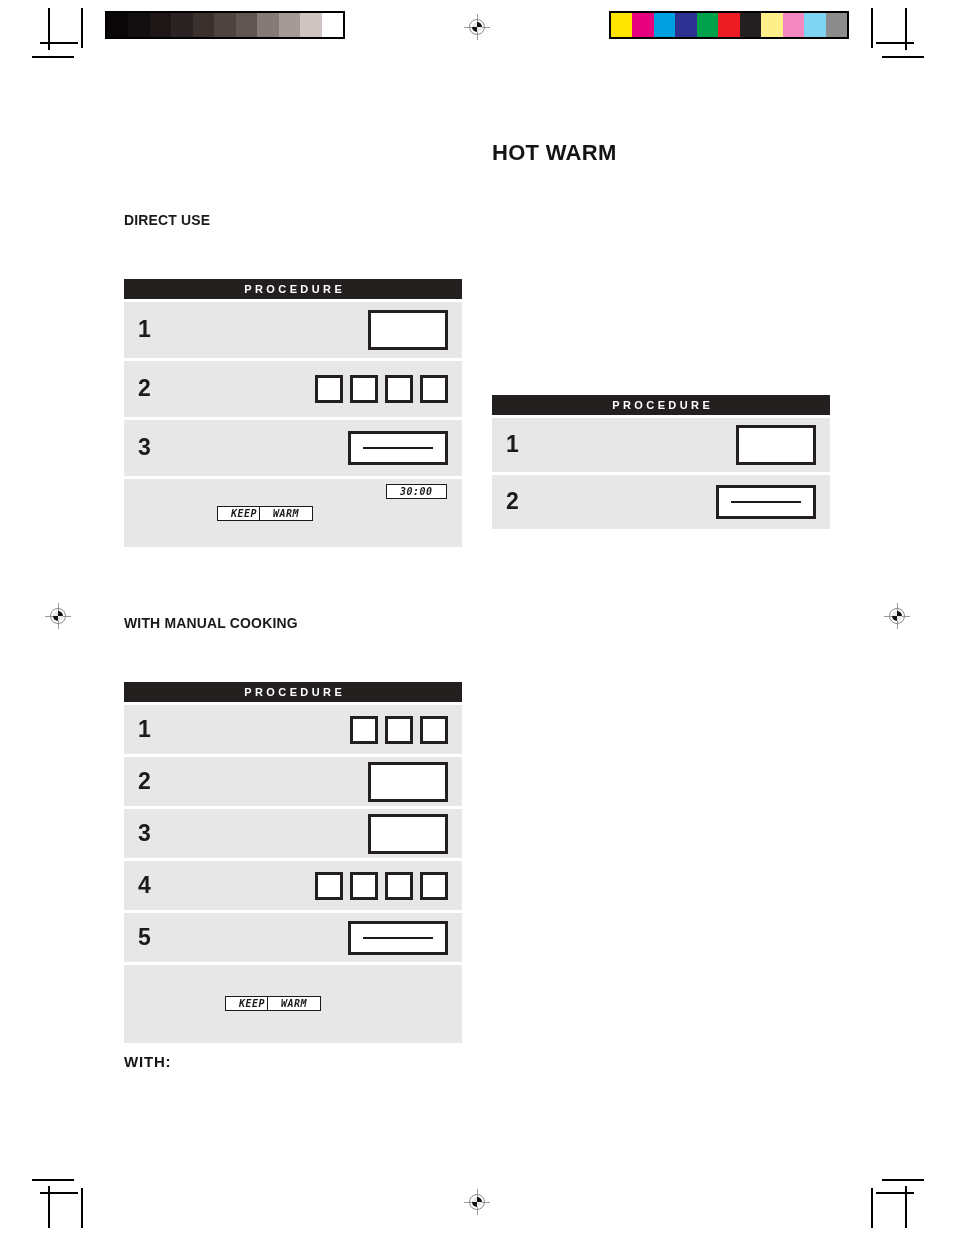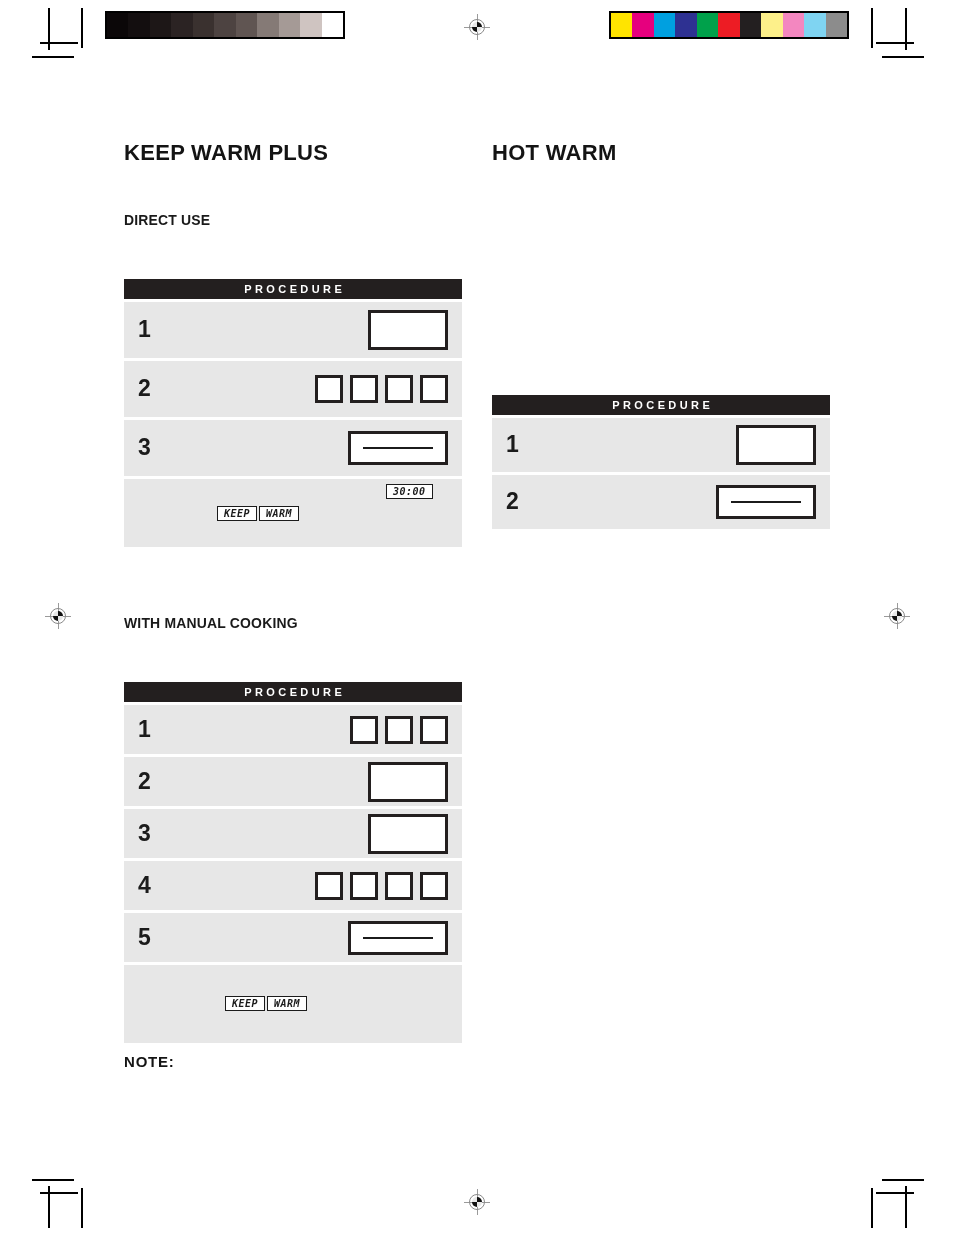--- a/index.html
+++ b/index.html
@@ -162,21 +162,21 @@
     border: 1px solid #1b1b1b;
     background: #ffffff;
     color: #1b1b1b;
     font-family: "DejaVu Sans Mono", monospace;
     font-size: 10px;
     font-weight: 700;
     font-style: italic;
     letter-spacing: 0.5px;
     line-height: 13px;
     height: 15px;
-    padding: 0 6px;
+    padding: 0 13px;
     box-sizing: border-box;
     text-align: right;
     white-space: nowrap;
   }
 </style>
 </head>
 <body>
 
 <div class="page">
 
@@ -247,27 +247,26 @@
       <div class="sw" style="background: rgb(0, 161, 75); width: 9.09091%;"></div>
       <div class="sw" style="background: rgb(237, 28, 36); width: 9.09091%;"></div>
       <div class="sw" style="background: rgb(35, 31, 32); width: 9.09091%;"></div>
       <div class="sw" style="background: rgb(253, 240, 138); width: 9.09091%;"></div>
       <div class="sw" style="background: rgb(243, 135, 192); width: 9.09091%;"></div>
       <div class="sw" style="background: rgb(127, 212, 242); width: 9.09091%;"></div>
       <div class="sw" style="background: rgb(140, 140, 140); width: 9.09091%;"></div>
     </div>
 
 
-  <h1 class="col-title" id="title-keep-warm">KEEP WARM PLUS</h1>
   <h1 class="col-title" id="title-hot-water">HOT WARM</h1>
 
   <h2 class="sub-title" id="sub-direct-use">DIRECT USE</h2>
   <h2 class="sub-title" id="sub-manual-cooking">WITH MANUAL COOKING</h2>
 
-  <p class="note-label" id="note-keep-warm">NOTE:</p>
+  <p class="note-label" id="note-keep-warm">WITH:</p>
 
   <div class="proc-table" style="left:124px; top:279px; width:338px;">
     <div class="proc-header">PROCEDURE</div>
     <div id="rows-direct-use">
         <div class="proc-row" style="height: 56px;">
           <div class="step-num">1</div>
           <div class="keys">
             <div class="key rect"></div>
           </div>
         </div>

